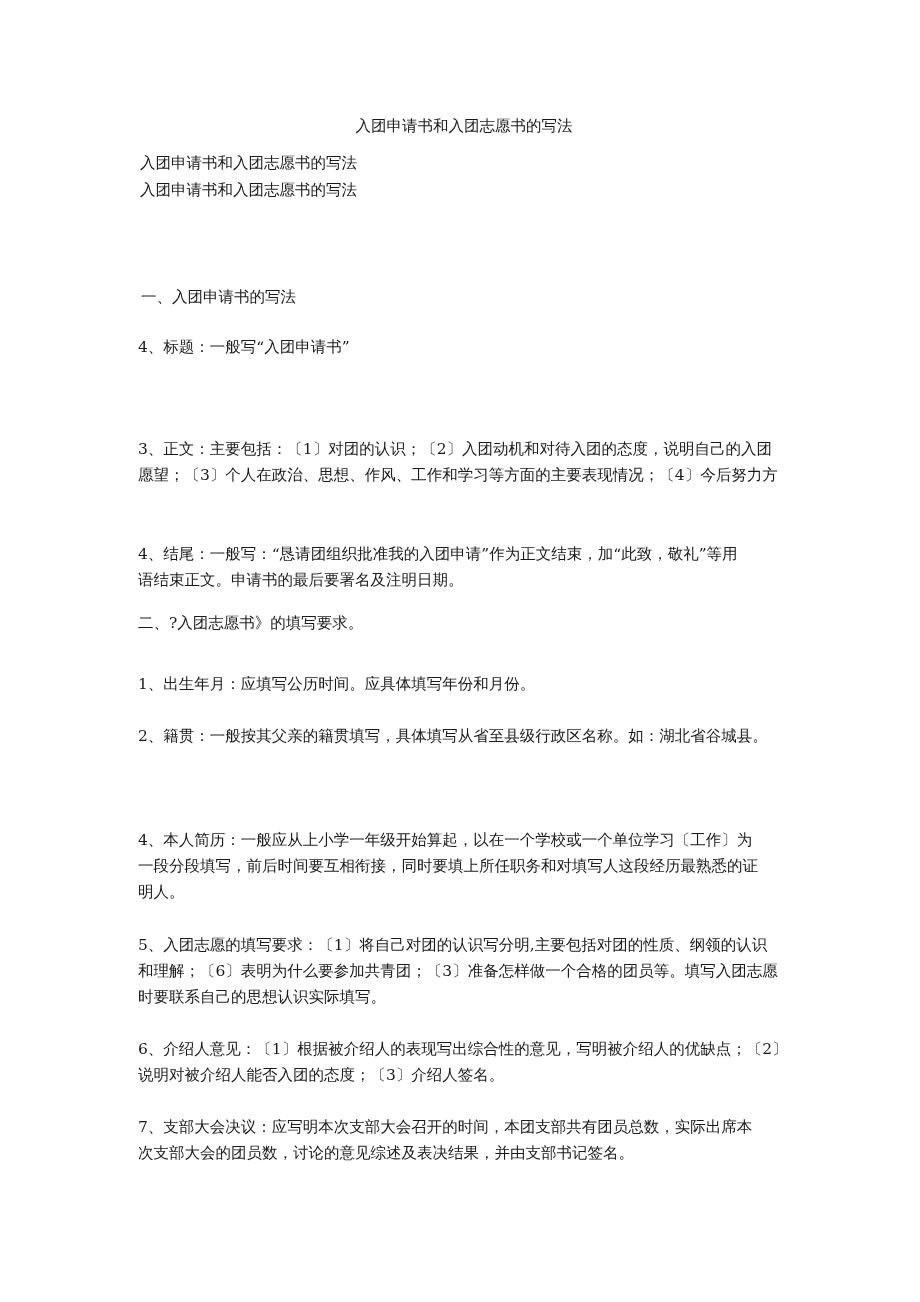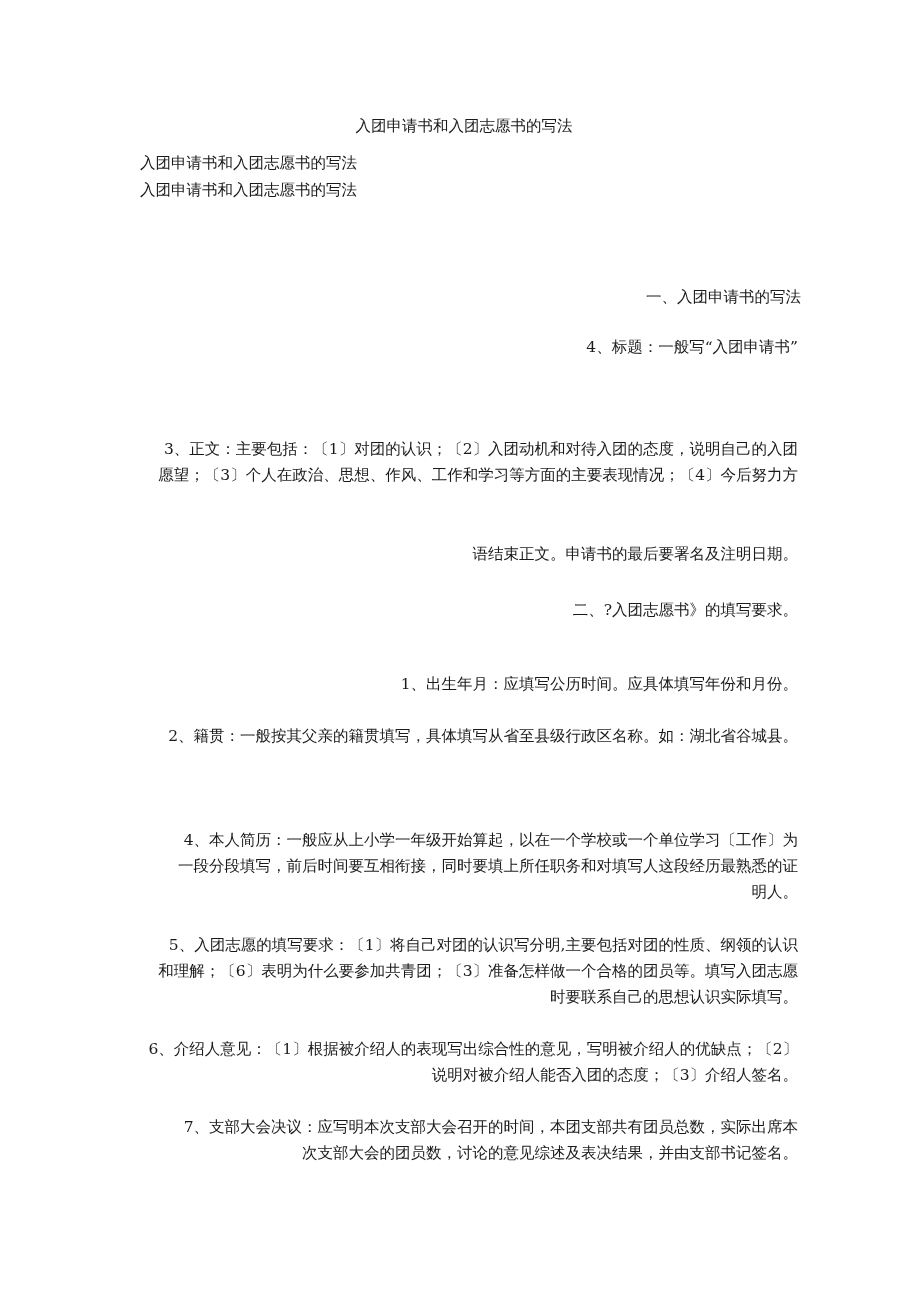--- a/index.html
+++ b/index.html
@@ -39,21 +39,21 @@
     white-space: nowrap;
   }
   .para {
     position: absolute;
     left: 138px;
     width: 660px;
     font-size: 15.5px;
     line-height: 26px;
     white-space: nowrap;
   }
-  .para .ln { display: block; text-align: right; }
+  .para .ln { display: block; }
   .sec-head { left: 141px; }
 </style>
 </head>
 <body>
 
 <div class="page">
 
   <div class="doc-title">入团申请书和入团志愿书的写法</div>
 
   <div class="sub-line" style="top:153px">入团申请书和入团志愿书的写法</div>
@@ -67,24 +67,25 @@
     <span class="ln">4、标题：一般写“入团申请书”</span>
   </div>
 
 
   <div class="para" style="top:436px">
     <span class="ln">3、正文：主要包括：〔1〕对团的认识；〔2〕入团动机和对待入团的态度，说明自己的入团</span>
     <span class="ln">愿望；〔3〕个人在政治、思想、作风、工作和学习等方面的主要表现情况；〔4〕今后努力方</span>
   </div>
 
   <div class="para" style="top:541px">
+    <span class="ln">4、结尾：一般写：“恳请团组织批准我的入团申请”作为正文结束，加“此致，敬礼”等用</span>
     <span class="ln">语结束正文。申请书的最后要署名及注明日期。</span>
   </div>
 
-  <div class="para" style="top:597px">
+  <div class="para" style="top:610px">
     <span class="ln">二、?入团志愿书》的填写要求。</span>
   </div>
 
   <div class="para" style="top:671px">
     <span class="ln">1、出生年月：应填写公历时间。应具体填写年份和月份。</span>
   </div>
 
   <div class="para" style="top:723px">
     <span class="ln">2、籍贯：一般按其父亲的籍贯填写，具体填写从省至县级行政区名称。如：湖北省谷城县。</span>
   </div>

